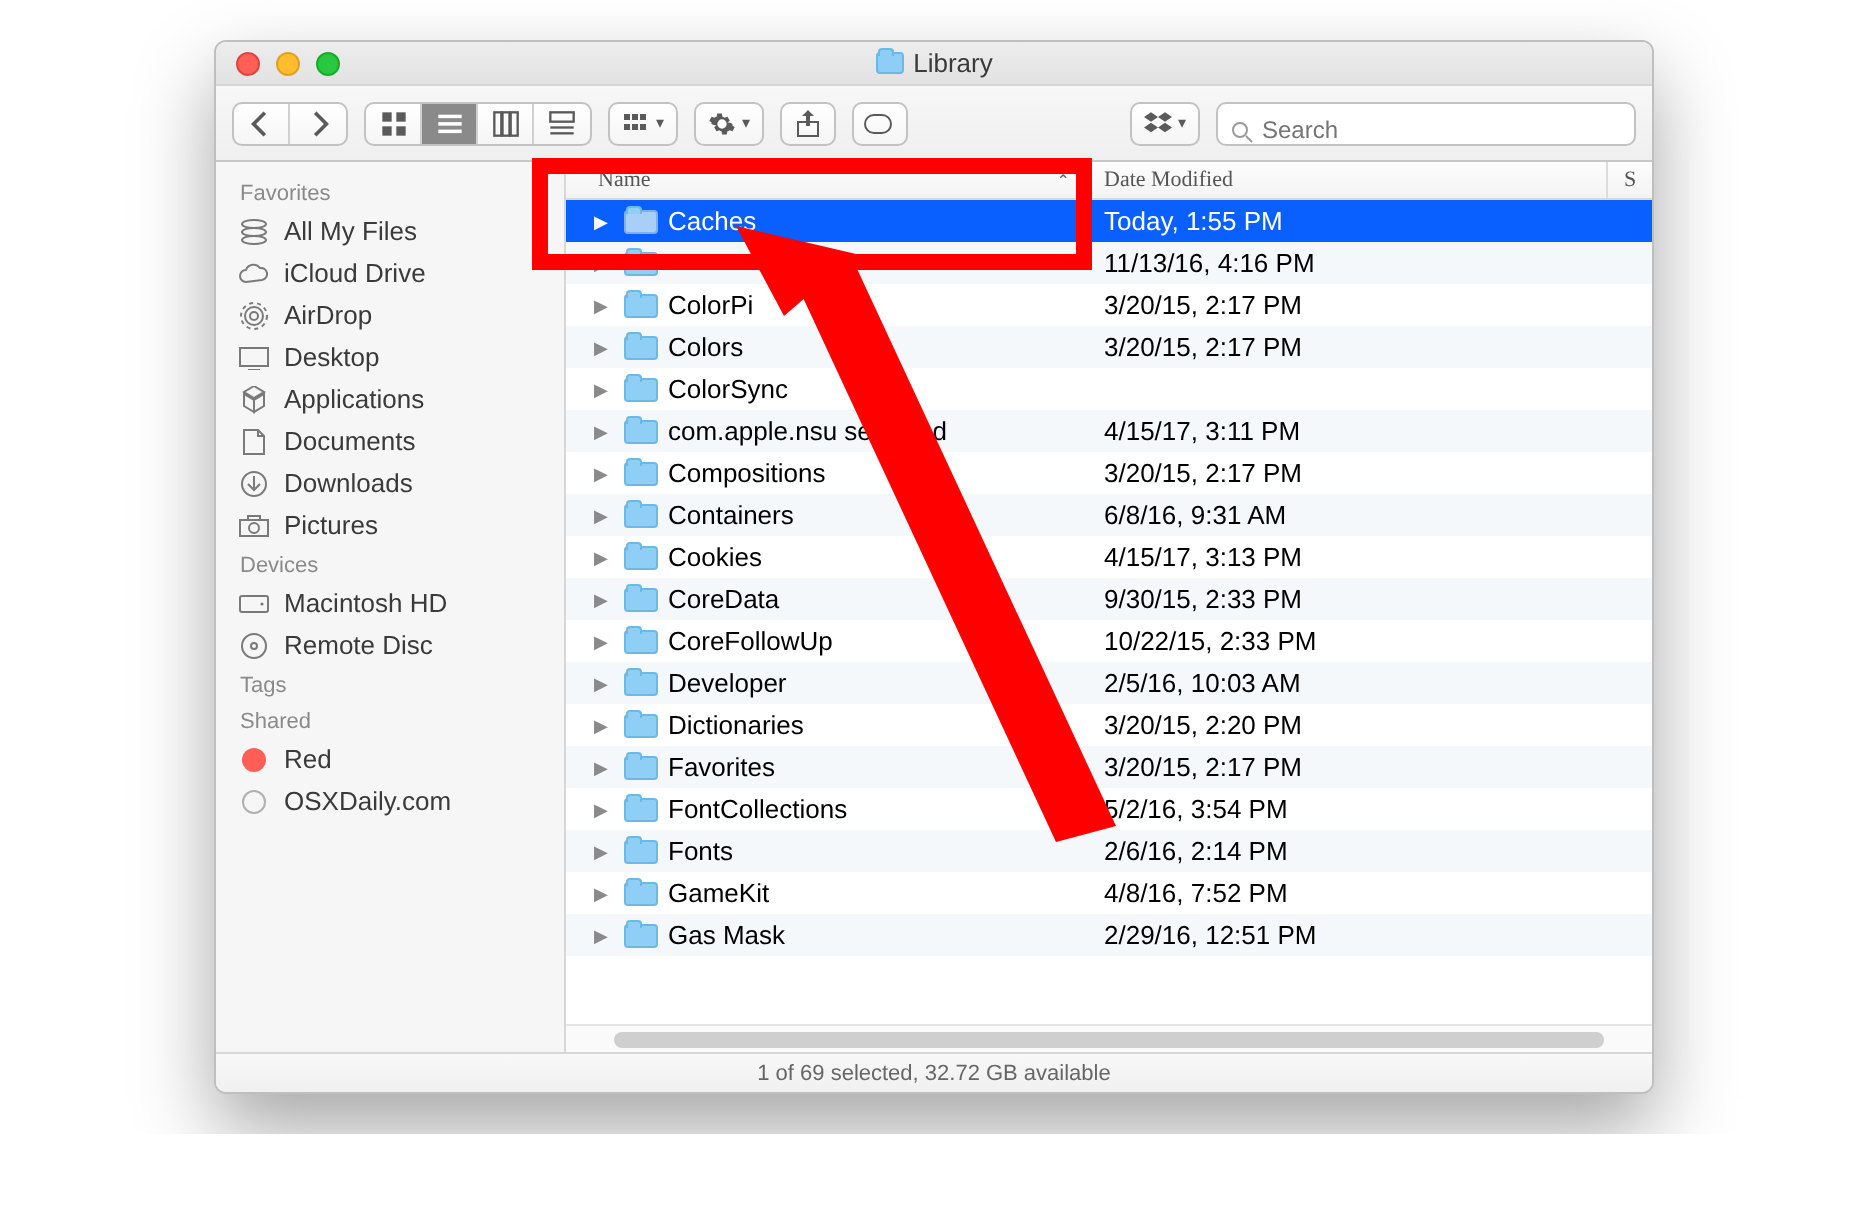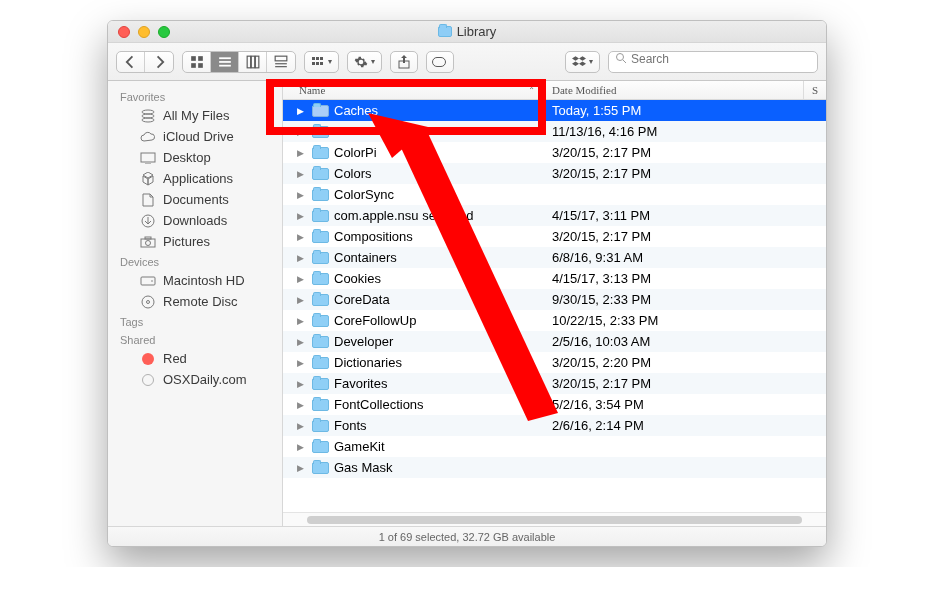--- a/index.html
+++ b/index.html
@@ -71,34 +71,34 @@
 }
 .dropdown-btn {
   height:22px; border:1px solid #c2c2c2; border-radius:5px;
   background:linear-gradient(#fff,#f5f5f5); display:flex; align-items:center;
   padding:0 6px; gap:3px; cursor:pointer; color:#5a5a5a;
 }
 .chev-down{ font-size:8px; }
 .spacer{ flex:1; }
 .search {
   width:210px; height:22px; border:1px solid #c2c2c2; border-radius:5px;
-  background:#fff; display:flex; align-items:flex-start; padding:0 6px; gap:4px;
+  background:#fff; display:flex; align-items:flex-end; padding:0 6px; gap:4px;
   color:#9a9a9a;
 }
 .search input{
   border:none; outline:none; flex:1; font-size:12px; color:#333; background:transparent;
 }
 .body { display:flex; height:445px; }
 .sidebar {
   width:175px; background:#f6f6f6; border-right:1px solid #d7d7d7;
   overflow-y:auto; padding:6px 0;
 }
 .sb-section { font-size:11px; color:#8a8a8a; padding:4px 12px 2px; font-weight:500; }
 .sb-item {
-  display:flex; align-items:center; gap:7px; padding:3px 10px 3px 32px;
+  display:flex; align-items:center; gap:7px; padding:3px 10px 3px 11px;
   font-size:13px; color:#3a3a3a; cursor:pointer;
 }
 .sb-item .ic{ width:16px; height:14px; display:flex; align-items:center; justify-content:center; color:#7a7a7a;}
 .tag-dot{ width:12px; height:12px; border-radius:50%; }
 .main { flex:1; position:relative; overflow:hidden; background:#fff; }
 .header-row {
   display:flex; height:19px; border-bottom:1px solid #d9d9d9;
   background:linear-gradient(#fdfdfd,#f3f3f3);
   font-size:11px; color:#555;font-family:Liberation Serif, serif;
 }
@@ -278,20 +278,30 @@
         <div class="sb-item">
           <span class="ic">
             <svg width="16" height="12" viewBox="0 0 16 12">
               <path d="M4 10a3 3 0 010-6 4 4 0 017-1 3 3 0 011 6z" fill="none" stroke="currentColor"></path>
             </svg>
           </span>
           <span>iCloud Drive</span>
         </div>
         <div class="sb-item">
           <span class="ic">
+            <svg width="16" height="14" viewBox="0 0 16 14">
+              <circle cx="8" cy="7" r="2" fill="none" stroke="currentColor"></circle>
+              <circle cx="8" cy="7" r="4.5" fill="none" stroke="currentColor"></circle>
+              <circle cx="8" cy="7" r="6.5" fill="none" stroke="currentColor" stroke-dasharray="2 2"></circle>
+            </svg>
+          </span>
+          <span>AirDrop</span>
+        </div>
+        <div class="sb-item">
+          <span class="ic">
             <svg width="16" height="12" viewBox="0 0 16 12">
               <rect x="1" y="1" width="14" height="9" fill="none" stroke="currentColor"></rect>
               <line x1="5" y1="12" x2="11" y2="12" stroke="currentColor"></line>
             </svg>
           </span>
           <span>Desktop</span>
         </div>
         <div class="sb-item">
           <span class="ic">
             <svg width="14" height="14" viewBox="0 0 14 14">
@@ -518,28 +528,30 @@
             </div>
             <div class="cell-date">2/6/16, 2:14 PM</div>
             <div class="cell-extra"></div>
           </div>
           <div class="row">
             <div class="cell-name">
               <span class="disc">▶</span>
               <span class="folder"></span>
               <span>GameKit</span>
             </div>
+            <div class="cell-date">4/8/16, 7:52 PM</div>
             <div class="cell-extra"></div>
           </div>
           <div class="row">
             <div class="cell-name">
               <span class="disc">▶</span>
               <span class="folder"></span>
               <span>Gas Mask</span>
             </div>
+            <div class="cell-date">2/29/16, 12:51 PM</div>
             <div class="cell-extra"></div>
           </div>
         </div>
       <div class="hscroll">
         <div class="thumb"></div>
       </div>
     </div>
   </div>
 
   <div class="statusbar">

